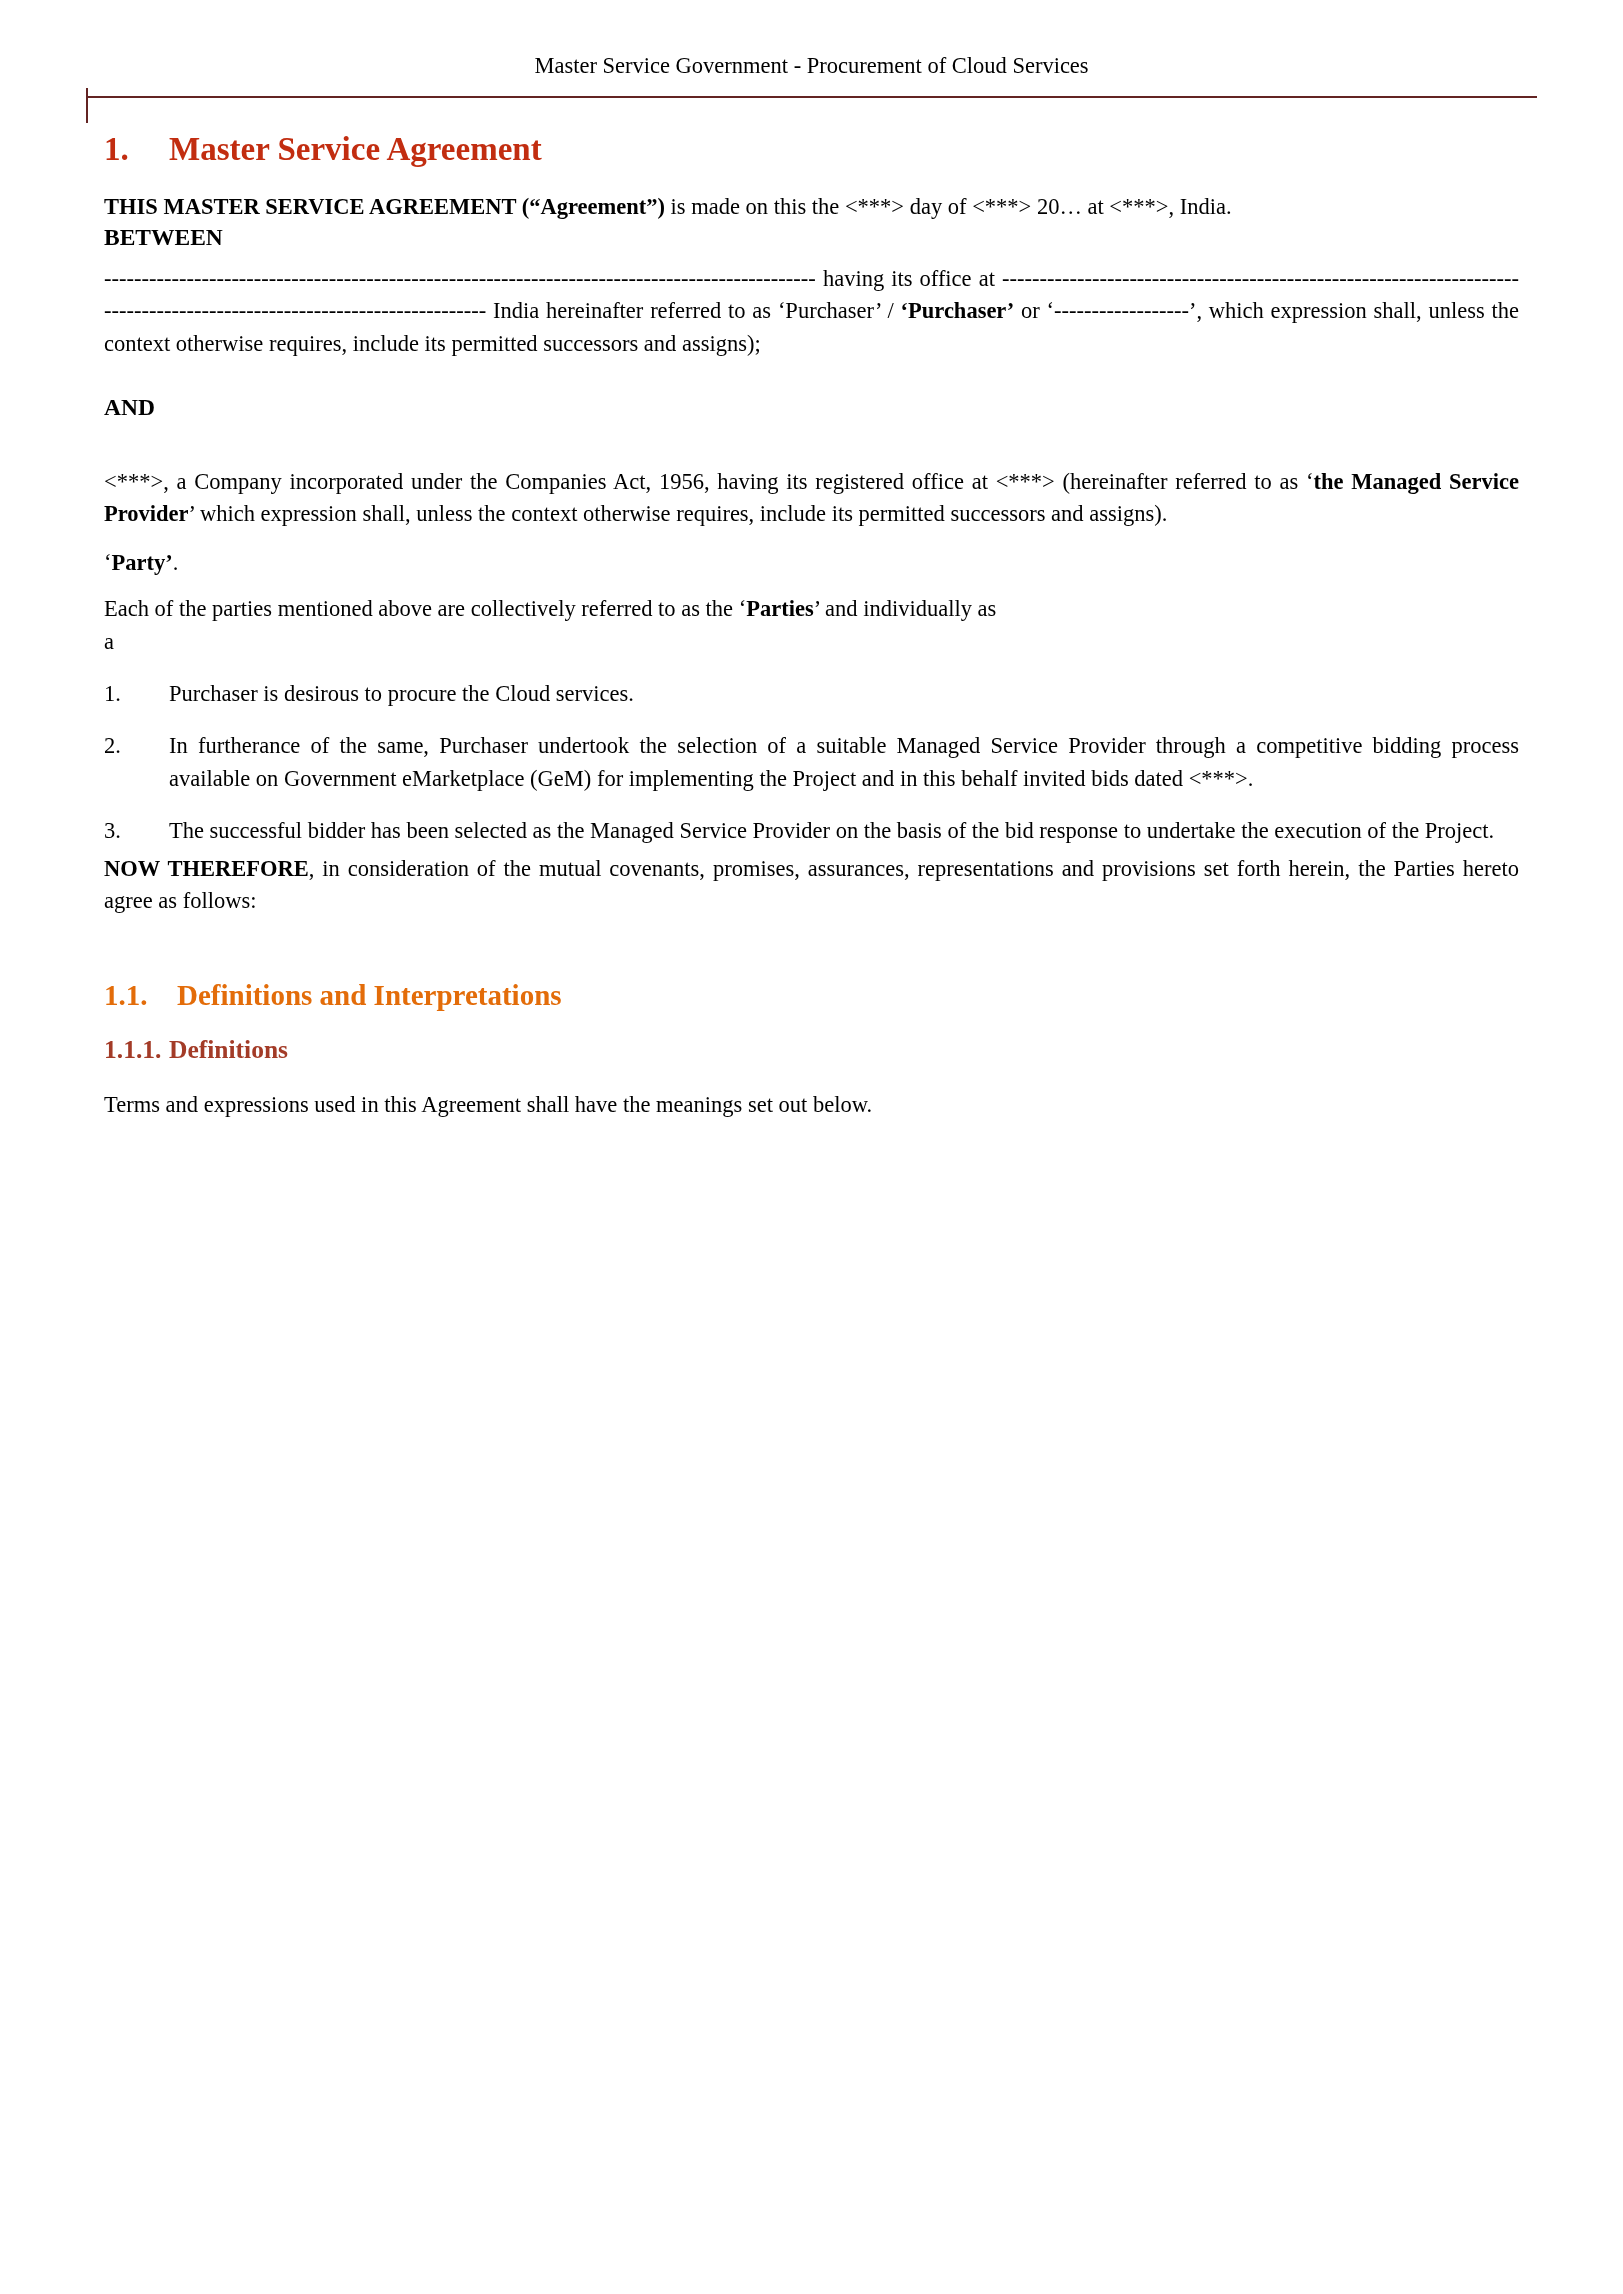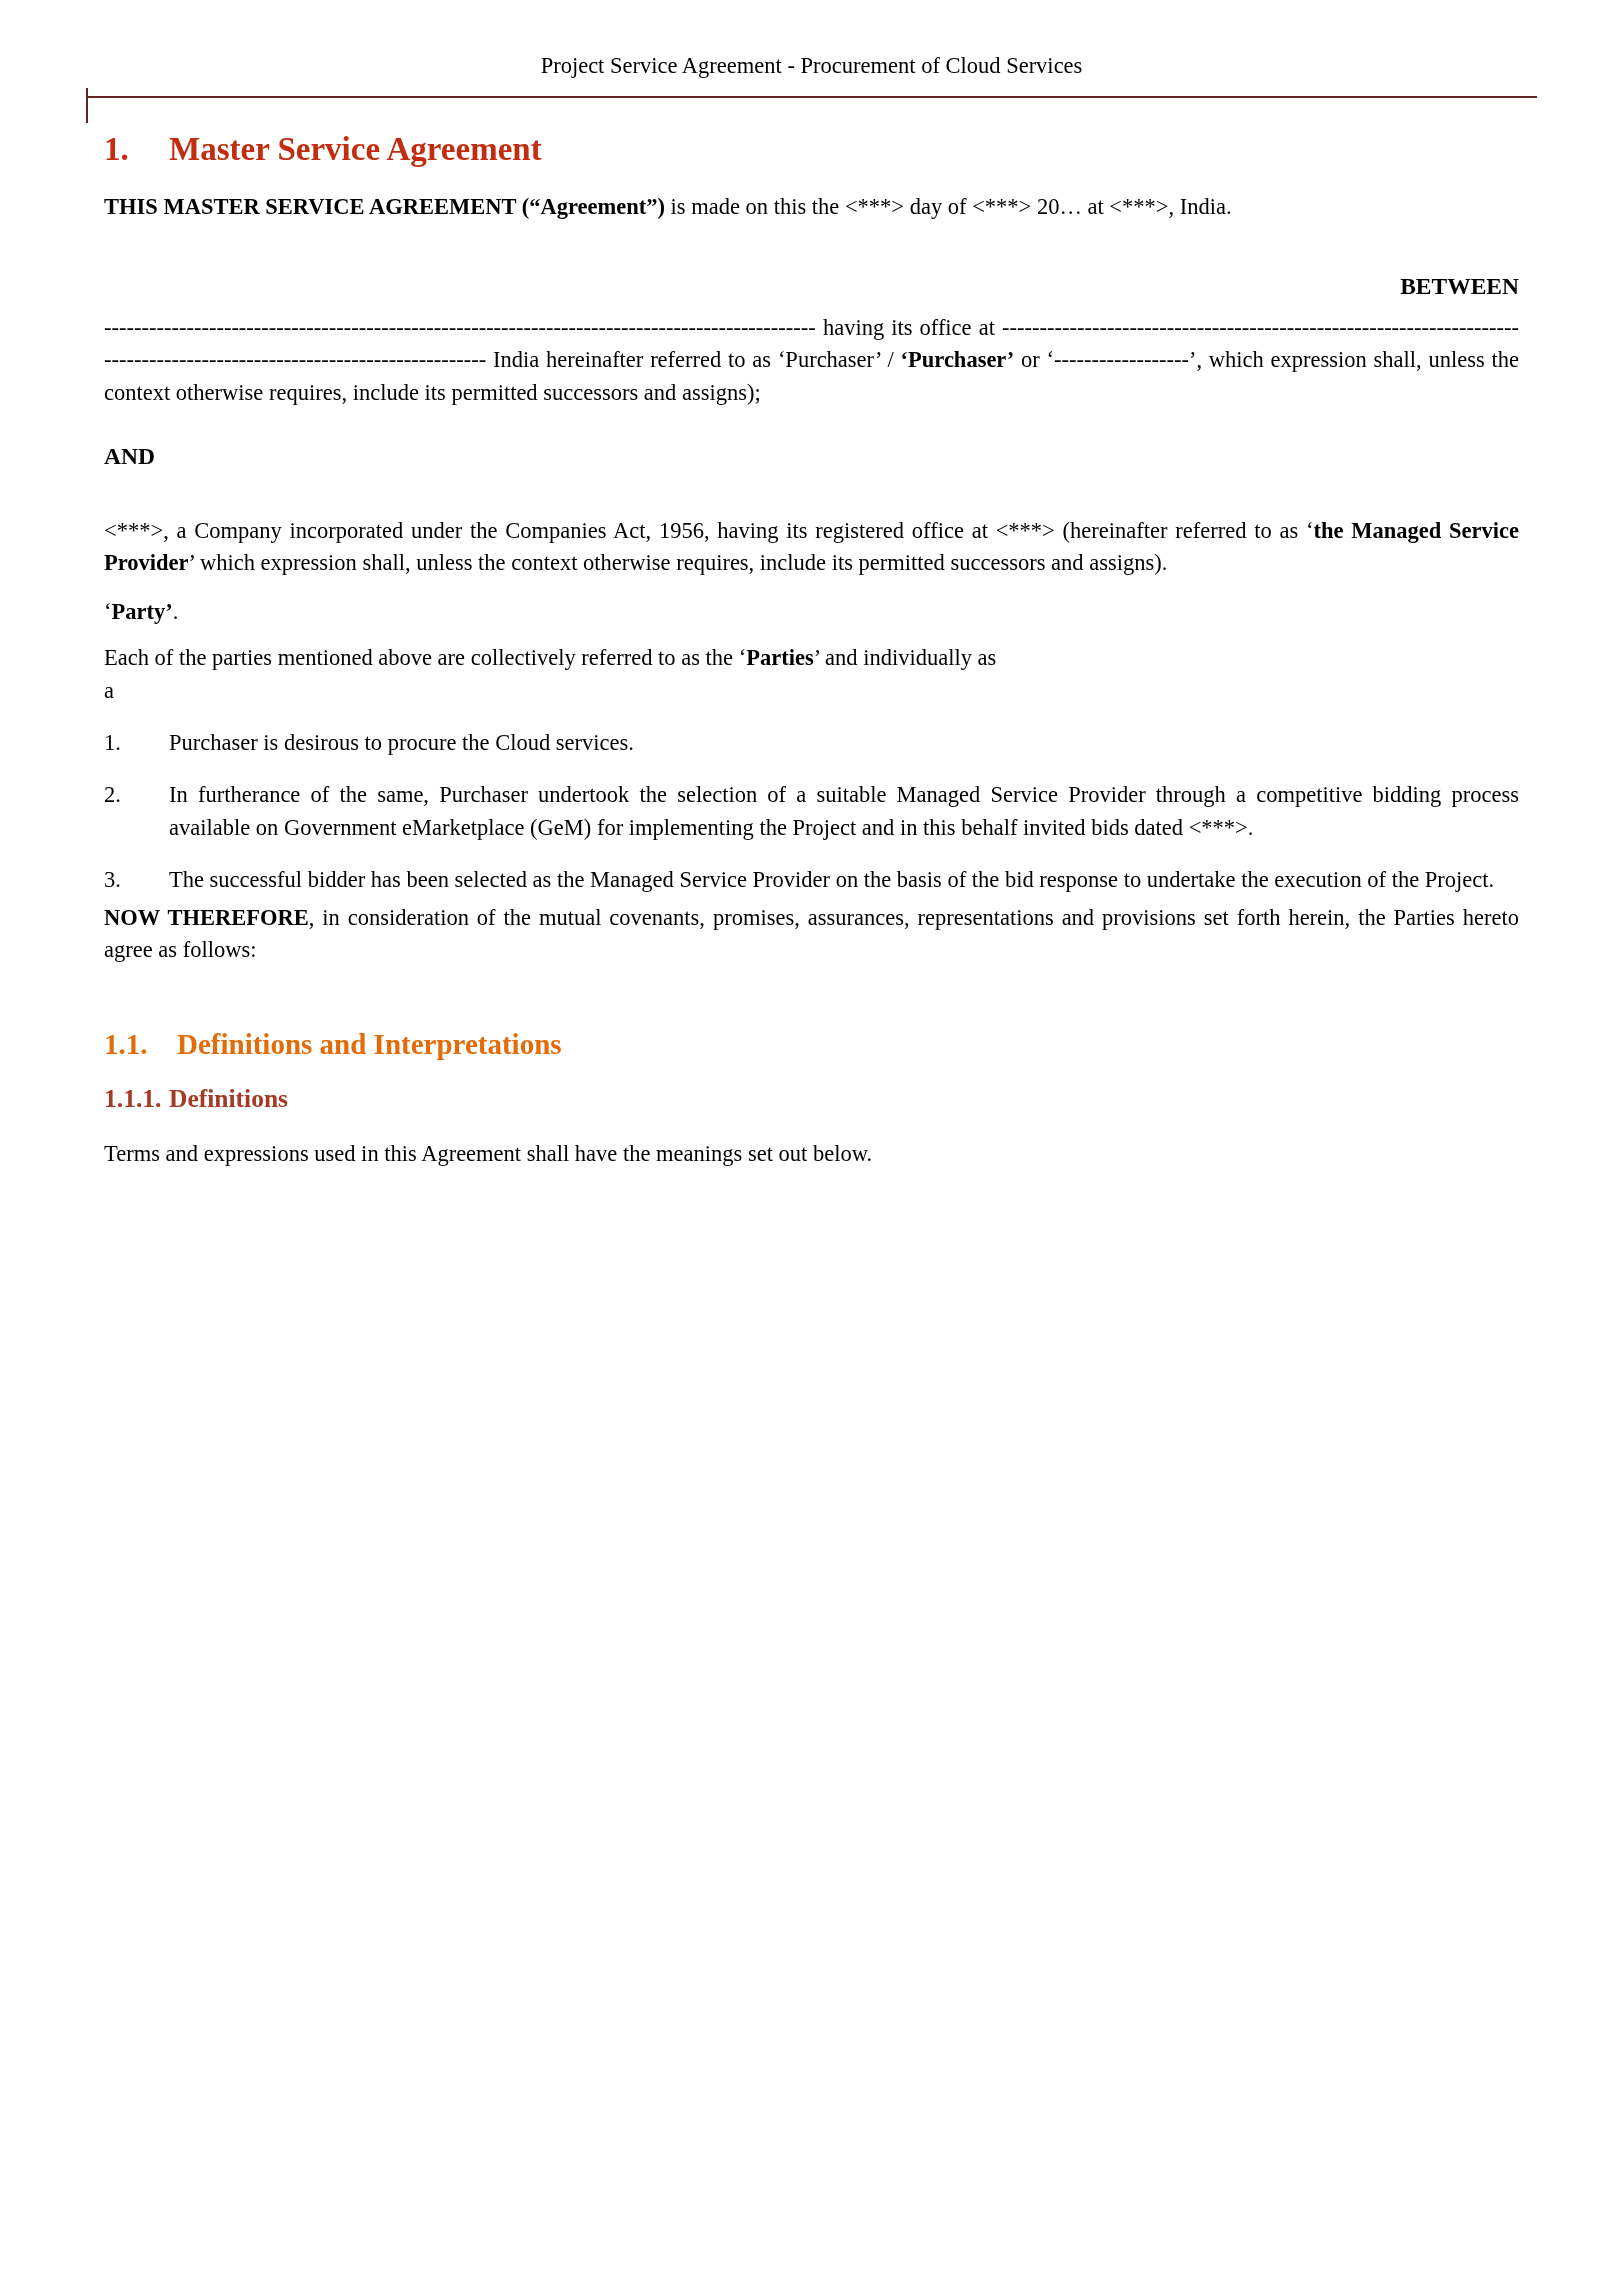--- a/index.html
+++ b/index.html
@@ -23,41 +23,41 @@
   .h2{margin-top:61px;font-size:29px;font-weight:bold;color:var(--heading2);}
   .h3{margin-top:23.5px;font-size:25.5px;font-weight:bold;color:var(--heading3);}
   .h-num{display:inline-block;}
   .h1-num{min-width:65px;}
   .h2-num{min-width:73px;}
   .h3-num{min-width:65px;}
   .body{font-size:22.5px;line-height:1.45;text-align:justify;}
   .label{font-size:23.5px;font-weight:bold;}
   b{font-weight:bold;}
   .mt-intro{margin-top:23.5px;}
-  .mt-between{margin-top:49px;text-align:right;}
+  .mt-between{}
   .mt-dashes{margin-top:11.8px;}
   .mt-and{margin-top:33px;}
   .mt-msp{margin-top:45px;}
   .mt-parties{margin-top:13.7px;}
   .mt-party{margin-top:15.7px;}
   .mt-whereas{margin-top:51px;}
   .witem{display:flex;margin-top:19.6px;font-size:22.5px;line-height:1.45;}
   .wnum{flex:0 0 65px;}
   .wtext{flex:1;text-align:justify;}
   .mt-now{margin-top:5px;}
   .mt-defs{margin-top:23.5px;}
   .footer{margin-top:29px;text-align:right;font-size:21.6px;}
 </style>
 </head>
 <body>
 
 <div class="page">
 
   <header>
-    <div class="doc-header">Project Service Agreement - Procurement of Cloud Services</div>
+    <div class="doc-header">Master Service Government - Procurement of Cloud Services</div>
     <div class="header-rule"></div>
   </header>
 
   <main>
 
     <h1 class="h1"><span class="h-num h1-num">1.</span><span>Master Service Agreement</span></h1>
 
     <p class="body mt-intro"><b>THIS MASTER SERVICE AGREEMENT (“Agreement”)</b><span> is made on this the &lt;***&gt; day of &lt;***&gt; 20… at &lt;***&gt;, India.</span></p>
 
     <p class="label mt-between">BETWEEN</p>

